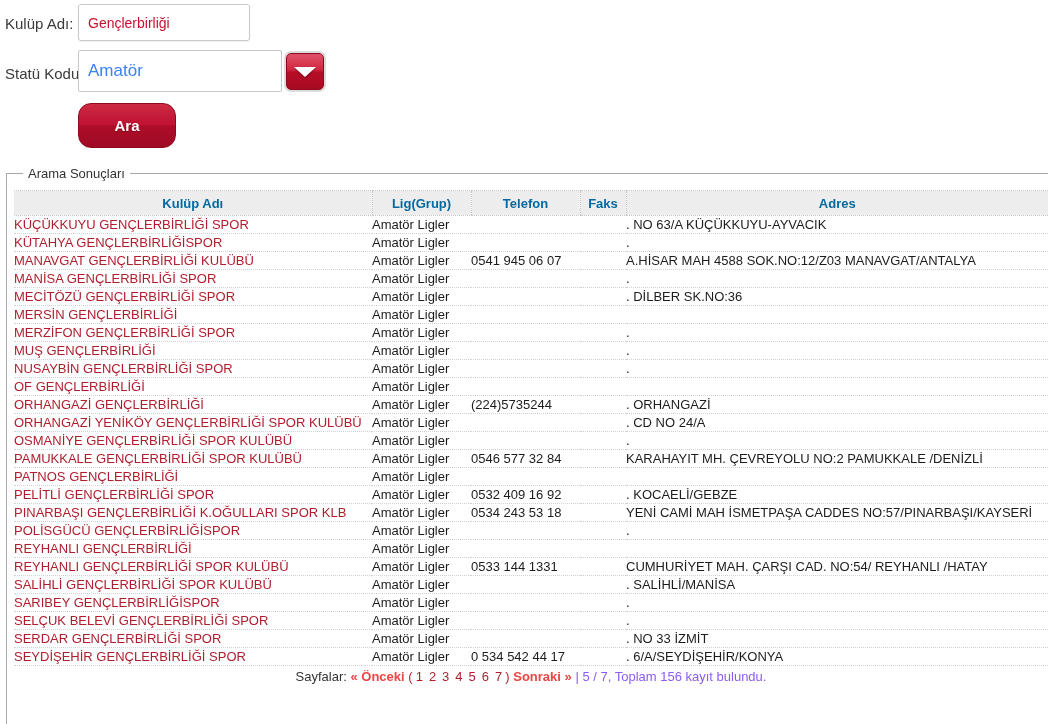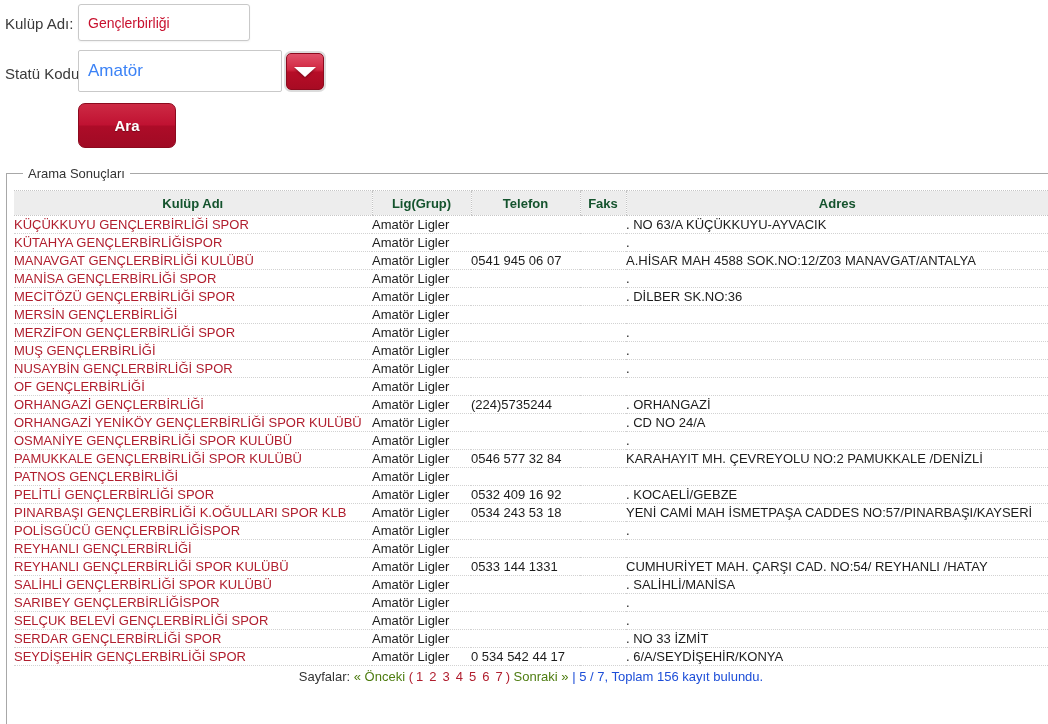--- a/index.html
+++ b/index.html
@@ -55,21 +55,21 @@
     width: 0; height: 0;
     border-left: 11px solid transparent;
     border-right: 11px solid transparent;
     border-top: 10px solid #ffffff;
     filter: drop-shadow(0 1px 1px rgba(0,0,0,0.35));
   }
 
   .ara-button {
     position: absolute; left: 78px; top: 103px;
     width: 98px; height: 45px;
-    border-radius: 7px;
+    border-radius: 13px;
     border: 1px solid #8c0a1e;
     background: linear-gradient(#cd2a44 0%, #c01232 48%, #ad0c28 52%, #a00a24 100%);
     color: #fff; font-weight: bold; font-size: 15px;
     font-family: "Liberation Sans", sans-serif;
     text-shadow: 0 1px 1px rgba(0,0,0,0.3);
     cursor: pointer;
   }
 
   
   fieldset.results {
@@ -85,21 +85,21 @@
   }
 
   table.results-table {
     margin: 9px 0 0 7px;
     width: 1034px;
     border-collapse: collapse;
     table-layout: fixed;
   }
   table.results-table th {
     background: #ededed;
-    color: #14532d;
+    color: #0369a1;
     font-weight: bold;
     font-size: 13px;
     height: 25px;
     text-align: center;
     border-top: 1px dotted #c6c6c6;
     border-bottom: 1px dotted #c6c6c6;
     white-space: nowrap; overflow: hidden;
   }
   table.results-table th + th { border-left: 1px dotted #c3c3c3; }
 
@@ -117,24 +117,24 @@
   td.c-tel   { padding-left: 3px; }
   td.c-adres { padding-left: 8px; }
 
   .pagination {
     width: 1034px;
     margin: 3px 0 0 7px;
     text-align: center;
     font-size: 13px;
     color: #333;
   }
-  .pagination .pg-link { color: #4d7c0f; cursor: pointer; }
+  .pagination .pg-link { color: #ef4444; cursor: pointer; font-weight: bold; }
   .pagination .pg-num  { color: #b01e2e; cursor: pointer; margin: 0 3px; }
   .pagination .pg-static { color: #b01e2e; }
-  .pagination .pg-summary { color: #1d4ed8; }
+  .pagination .pg-summary { color: #8b5cf6; }
 </style>
 </head>
 <body>
 
 <span class="form-label lbl-club">Kulüp Adı:</span>
 <input class="club-input" type="text" value="Gençlerbirliği" style="">
 
 <span class="form-label lbl-statu">Statü Kodu:</span>
 <div class="status-select">Amatör</div>
 <div class="select-arrow-btn">

